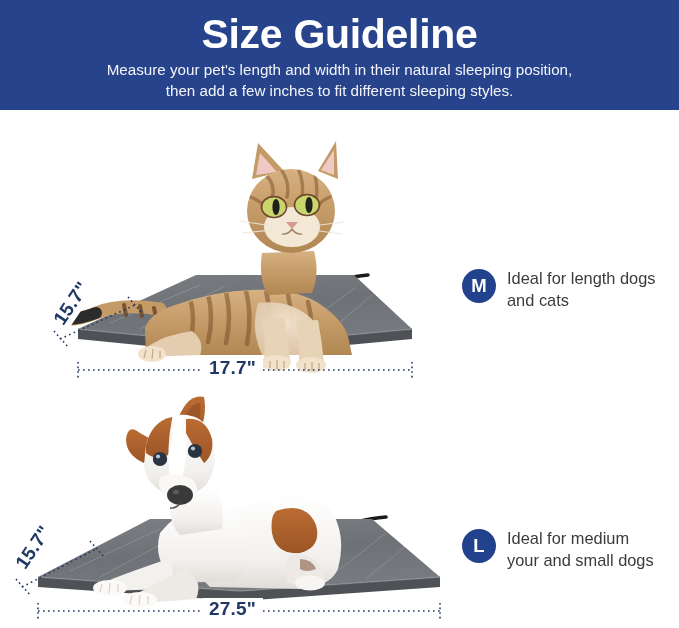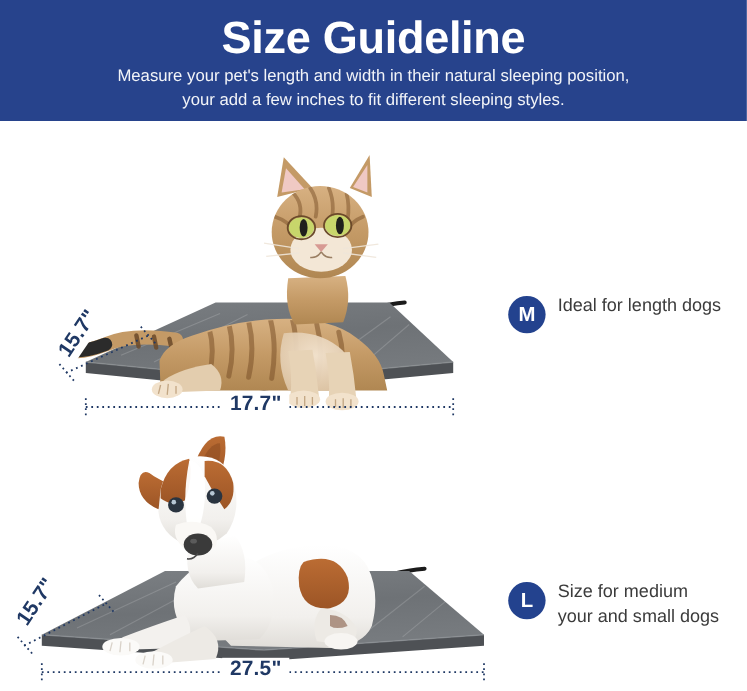--- a/index.html
+++ b/index.html
@@ -89,21 +89,21 @@
   .dim-depth {
     transform-origin:left bottom;
   }
 </style>
 </head>
 <body>
 
 <div class="header">
   <div class="header-title">Size Guideline</div>
   <div class="header-sub">Measure your pet's length and width in their natural sleeping position,</div>
-  <div class="header-sub">your add a few inches to fit different sleeping styles.</div>
+  <div class="header-sub">then add a few inches to fit different sleeping styles.</div>
 </div>
 
 <div class="section" id="section-m">
 
   <div class="stage">
     <svg width="470" height="260" viewBox="0 0 470 260">
       <defs>
         <linearGradient id="matTopM" x1="0" y1="0" x2="0.4" y2="1">
           <stop offset="0%" stop-color="#7A7E82"></stop>
           <stop offset="55%" stop-color="#6E7276"></stop>
@@ -251,20 +251,21 @@
     <div class="dim-label dim-depth" style="left:66px; top:186px; background:#ffffff; padding:1px 4px;
                 transform:rotate(-56deg);">15.7"</div>
   </div>
 
 </div>
 
 <div class="callout" id="callout-m">
   <div class="badge">M</div>
   <div class="callout-text">
     <div>Ideal for length dogs</div>
+    <div>and cats</div>
   </div>
 </div>
 
 <div class="section" id="section-l">
 
   <div class="stage">
     <svg width="470" height="245" viewBox="0 0 470 245">
       <defs>
         <linearGradient id="matTopL" x1="0" y1="0" x2="0.35" y2="1">
           <stop offset="0%" stop-color="#7C8084"></stop>
@@ -364,16 +365,16 @@
 
     <div class="dim-label dim-depth" style="left:28px; top:170px; background:#ffffff; padding:1px 4px;
                 transform:rotate(-56deg);">15.7"</div>
   </div>
 
 </div>
 
 <div class="callout" id="callout-l">
   <div class="badge">L</div>
   <div class="callout-text">
-    <div>Size for medium</div>
+    <div>Ideal for medium</div>
     <div>your and small dogs</div>
   </div>
 </div>
 
 </body></html>

